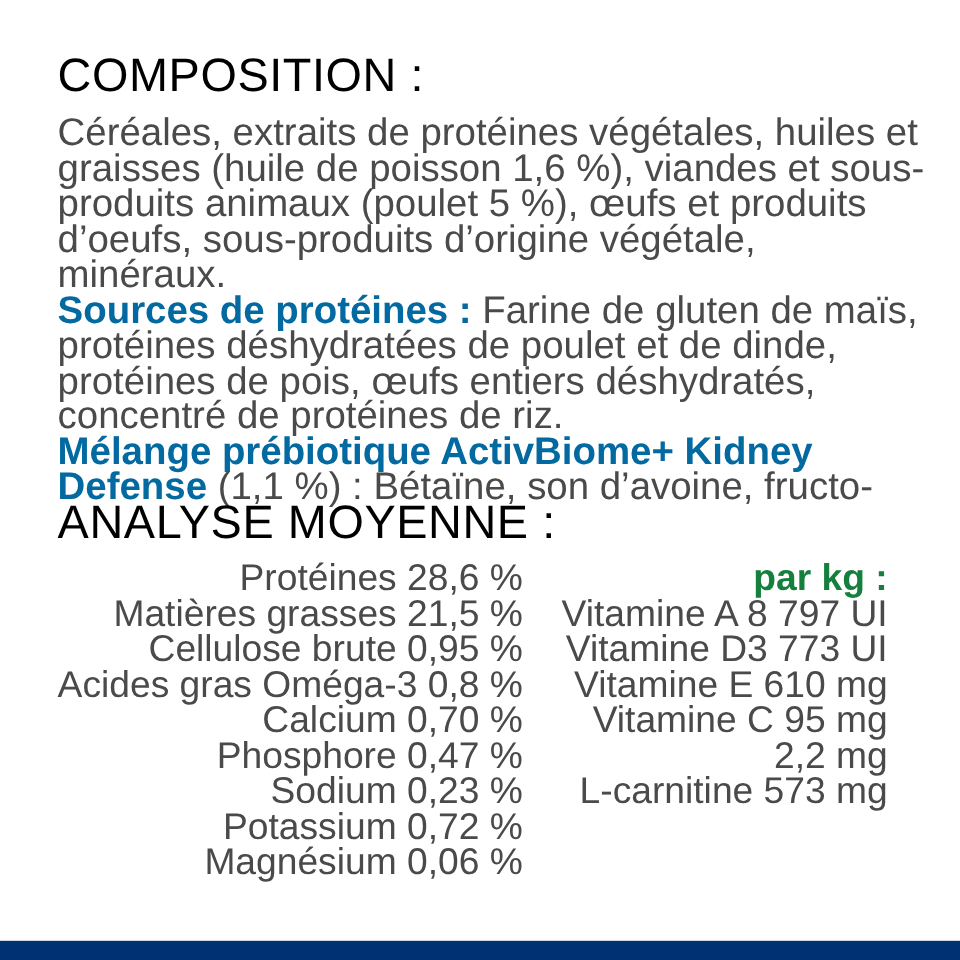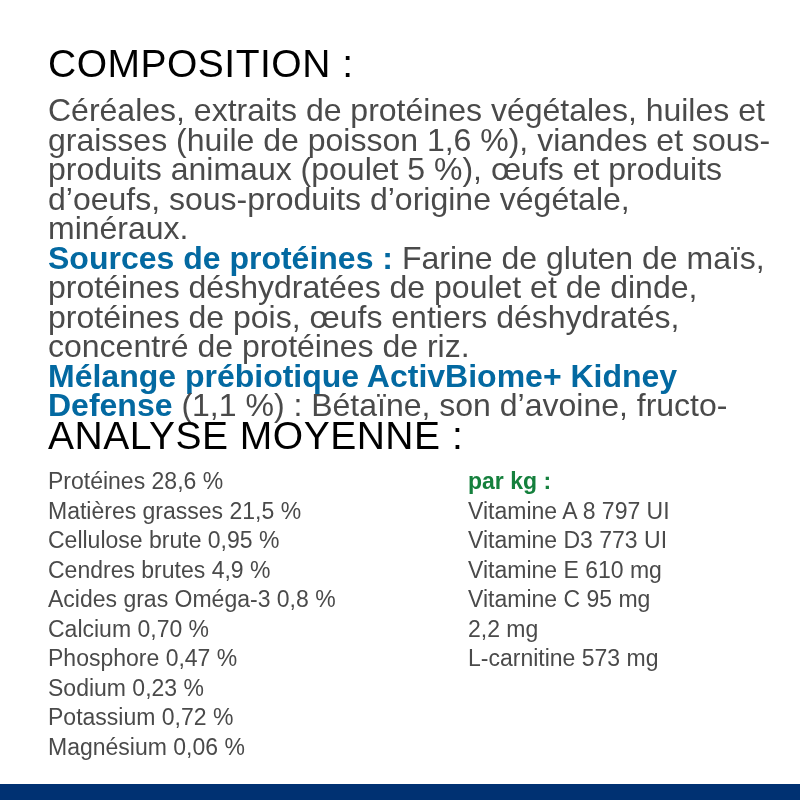--- a/index.html
+++ b/index.html
@@ -13,21 +13,21 @@
     margin: 0; position: absolute; left: 0; white-space: nowrap;
   }
   #h-comp { top: 42px; }
   #h-anal { top: 414px; }
   .body-text {
     position: absolute; left: 0; top: 96px; width: 730px;
     color: #4a4a4a; font-size: 32px; line-height: 29.5px;
   }
   .body-text p { margin: 0; }
   .bold-label { font-weight: bold; color: #0369a1; }
-  .col { position: absolute; top: 467px; color: #4a4a4a; font-size: 23px; line-height: 29.5px; }
+  .col { position: absolute; top: 467px; color: #4a4a4a; font-size: 31px; line-height: 29.5px; text-align: right; }
   .col div { white-space: nowrap; }
   #col-left { left: 0; }
   #col-right { left: 420px; }
   .perkg { font-weight: bold; color: #15803d; }
   .bottom-bar { position: absolute; left: 0; top: 784px; width: 800px; height: 16px; background: #003172; }
 </style>
 </head>
 <body>
 
 <div class="page">
@@ -38,21 +38,20 @@
     <p><span class="bold-label">Sources de protéines :</span><span> Farine de gluten de maïs, protéines déshydratées de poulet et de dinde, protéines de pois, œufs entiers déshydratés, concentré de protéines de riz.</span></p>
     <p><span class="bold-label">Mélange prébiotique ActivBiome+ Kidney Defense</span><span> (1,1 %) : Bétaïne, son d’avoine, fructo-</span></p>
   </div>
 
   <h1 class="heading" id="h-anal">ANALYSE MOYENNE :</h1>
 
   <div class="col" id="col-left">
     <div>Protéines 28,6 %</div>
     <div>Matières grasses 21,5 %</div>
     <div>Cellulose brute 0,95 %</div>
-    <div>Cendres brutes 4,9 %</div>
     <div>Acides gras Oméga-3 0,8 %</div>
     <div>Calcium 0,70 %</div>
     <div>Phosphore 0,47 %</div>
     <div>Sodium 0,23 %</div>
     <div>Potassium 0,72 %</div>
     <div>Magnésium 0,06 %</div>
   </div>
 
   <div class="col" id="col-right">
     <div class="perkg">par kg :</div>

